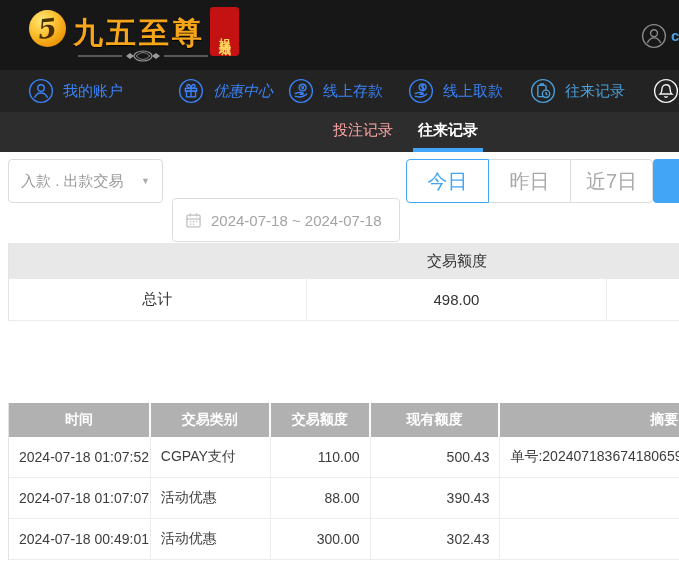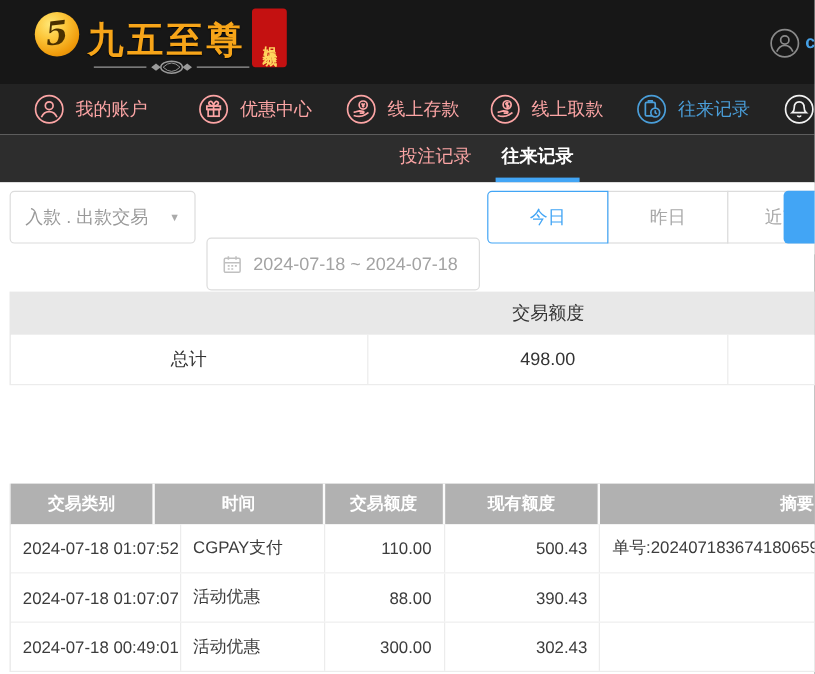--- a/index.html
+++ b/index.html
@@ -19,21 +19,21 @@
   .brand-sub { position:absolute; left:210px; top:7px; width:29px; height:49px; background:#c41111;
     border-radius:3px; color:#ffd75e; font-size:12px; font-weight:bold; display:flex; flex-direction:column;
     align-items:center; justify-content:center; line-height:1.25; }
   .flourish { position:absolute; left:78px; top:50px; width:130px; height:12px; color:#9a9a9a; }
   .hdr-avatar { position:absolute; left:641px; top:23px; width:26px; height:26px; color:#8a8a8a; }
   .hdr-user { position:absolute; left:671px; top:27px; font-size:15px; color:#45a0e6; font-weight:bold; }
 
   
   .nav { position:absolute; top:70px; left:0; width:100%; height:42px; background:#232323; }
   .nav-item { position:absolute; top:0; height:42px; display:flex; align-items:center; gap:9px;
-    color:#fca5a5; font-size:15px; cursor:pointer; white-space:nowrap; }
+    color:#3b82f6; font-size:15px; cursor:pointer; white-space:nowrap; }
   .nav-item .nicon { width:26px; height:26px; display:block; }
   .nav-item.active { color:#4a9ed9; }
   .icon-mask { fill:#232323; }
 
   
   .tabbar { position:absolute; top:112px; left:0; width:100%; height:40px; background:#2d2d2d; }
   .tab { position:absolute; top:0; height:40px; display:flex; align-items:center; padding:0 5px;
     font-size:15px; color:#fca5a5; border-bottom:4px solid transparent; cursor:pointer; white-space:nowrap; }
   .tab.active { color:#ffffff; font-weight:bold; border-bottom-color:#42a5f5; }
 
@@ -41,22 +41,22 @@
   .filter { position:absolute; top:152px; left:0; width:100%; height:60px; background:#fff; }
   .type-select { position:absolute; left:8px; top:7px; width:155px; height:44px; border:1px solid #dcdcdc;
     border-radius:4px; display:flex; align-items:center; justify-content:space-between; padding:0 12px;
     color:#999; font-size:15px; background:#fff; cursor:pointer; }
   .caret { font-size:9px; color:#aaa; }
   .date-box { position:absolute; left:172px; top:7px; width:228px; height:44px; border:1px solid #dcdcdc;
     border-radius:4px; display:flex; align-items:center; gap:9px; padding:0 12px; color:#a3a3a3;
     font-size:15px; background:#fff; cursor:pointer; white-space:nowrap;margin-top:39px; }
   .cal-icon { width:17px; height:17px; color:#c0c0c0; flex:none; }
   .quick-group { position:absolute; left:406px; top:7px; height:44px; display:flex; }
-  .qbtn { width:101px; height:44px; background:#fff; border:1px solid #dcdcdc; color:#a8a8a8;
-    font-size:15px; margin-left:-1px; cursor:pointer; font-family:inherit; }
+  .qbtn { width:83px; height:44px; background:#fff; border:1px solid #dcdcdc; color:#a8a8a8;
+    font-size:20px; margin-left:-1px; cursor:pointer; font-family:inherit; }
   .qbtn:first-child { margin-left:0; border-radius:4px 0 0 4px; }
   .qbtn:last-child { border-radius:0 4px 4px 0; }
   .qbtn.active { border:1px solid #42a5f5; color:#42a5f5; position:relative; z-index:2; background:#fff; }
   .search-btn { position:absolute; left:653px; top:7px; width:62px; height:44px; background:#42a5f5;
     border:none; border-radius:4px; cursor:pointer; }
 
   
   .summary-table { position:absolute; top:243px; left:8px; width:820px; border-left:1px solid #e3e3e3; }
   .sum-head { height:36px; background:#e8e8e8; display:flex; align-items:stretch; }
   .sum-head .c { display:flex; align-items:center; justify-content:center; font-size:15px; color:#333; }
@@ -109,21 +109,21 @@
 
   <div class="nav">
     <div class="nav-item" style="left:28px;">
       <svg class="nicon" viewBox="0 0 24 24" fill="none" stroke="currentColor" stroke-width="1.3">
         <circle cx="12" cy="12" r="10.5"></circle>
           <circle cx="12" cy="9.3" r="3"></circle>
         <path d="M6 18.2 c1.3 -3.1 3.9 -4.4 6 -4.4 s4.7 1.3 6 4.4"></path>
       </svg>
       <span>我的账户</span>
     </div>
-    <div class="nav-item" style="left:165px;">
+    <div class="nav-item" style="left:178px;font-style:italic;">
       <svg class="nicon" viewBox="0 0 24 24" fill="none" stroke="currentColor" stroke-width="1.3">
         <circle cx="12" cy="12" r="10.5"></circle>
         <rect x="6.8" y="9.6" width="10.4" height="2.6"></rect>
           <rect x="7.8" y="12.2" width="8.4" height="5.2"></rect>
         <line x1="12" y1="9.6" x2="12" y2="17.4"></line>
         <path d="M12 9.6 c-3.4 0 -4.6 -2.6 -3 -3.4 c1.5 -0.7 3 1.4 3 3.4 c0 -2 1.5 -4.1 3 -3.4 c1.6 0.8 0.4 3.4 -3 3.4 z"></path>
       </svg>
       <span>优惠中心</span>
     </div>
     <div class="nav-item" style="left:408px;">
@@ -205,22 +205,22 @@
     </div>
     <div class="sum-row">
       <div class="c sc1">总计</div>
       <div class="c sc2">498.00</div>
       <div class="c sc3"></div>
     </div>
   </div>
 
   <div class="records-table">
     <div class="rec-head">
+      <div class="c rc1">时间</div>
       <div class="c rc2">交易类别</div>
-      <div class="c rc1">时间</div>
       <div class="c rc3" style="justify-content:center;">交易额度</div>
       <div class="c rc4" style="justify-content:center;">现有额度</div>
       <div class="c rc5" style="justify-content:center;">摘要</div>
     </div>
     <div class="rec-row">
       <div class="c rc1">2024-07-18 01:07:52</div>
       <div class="c rc2">CGPAY支付</div>
       <div class="c rc3">110.00</div>
       <div class="c rc4">500.43</div>
       <div class="c rc5">单号:202407183674180659</div>

